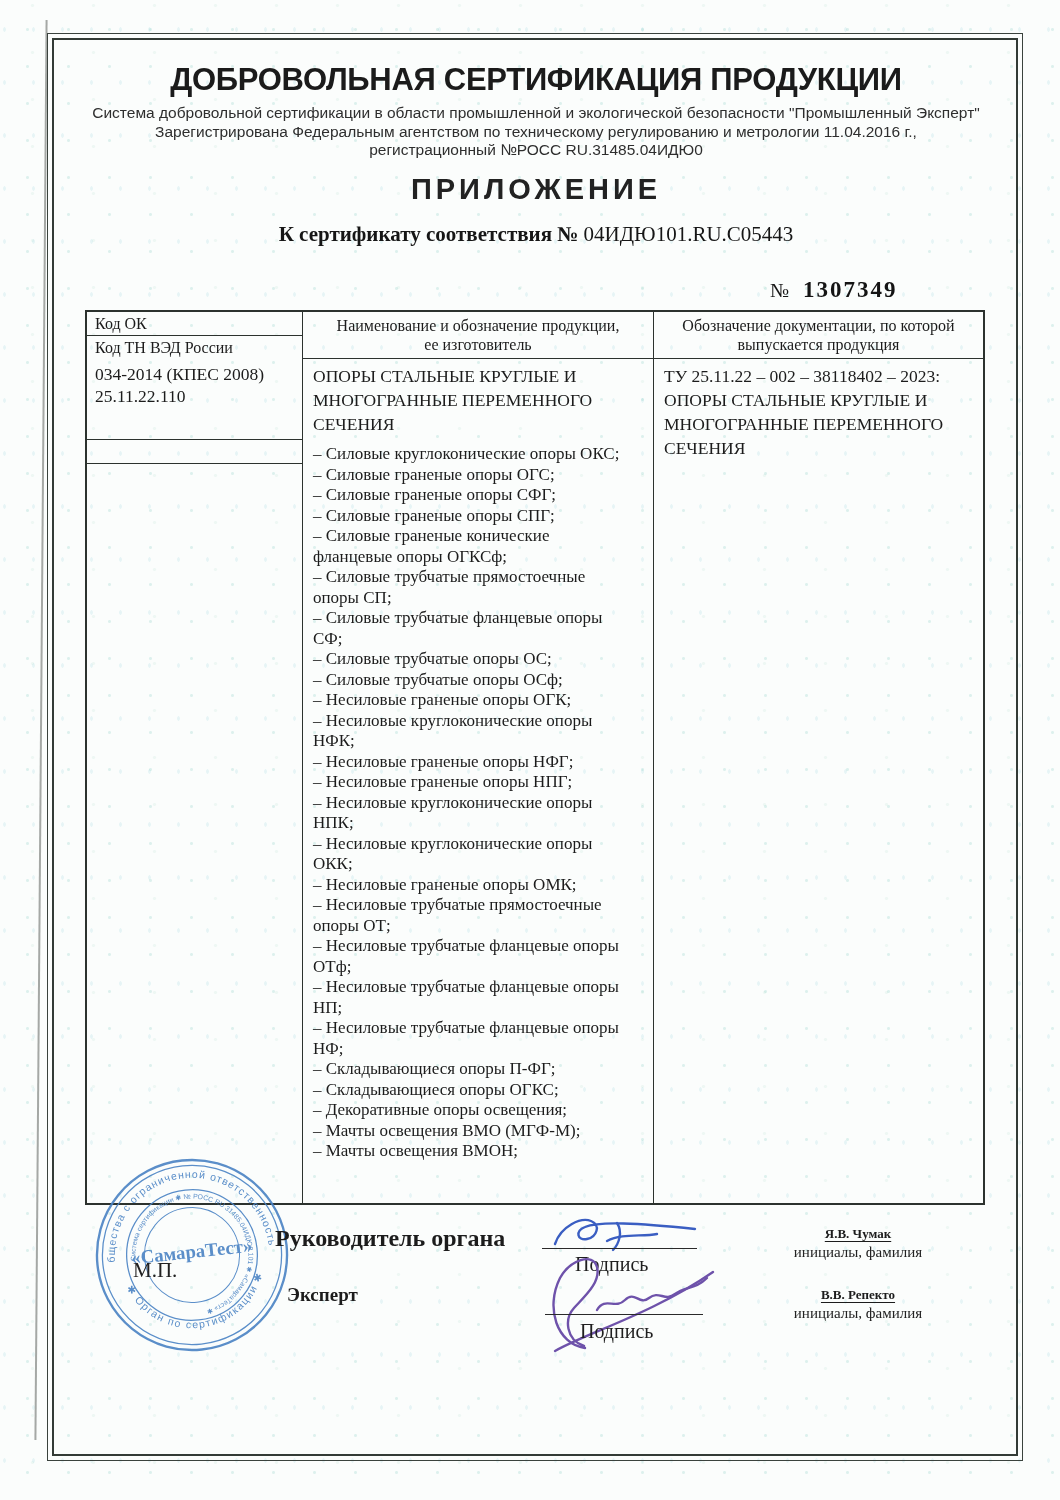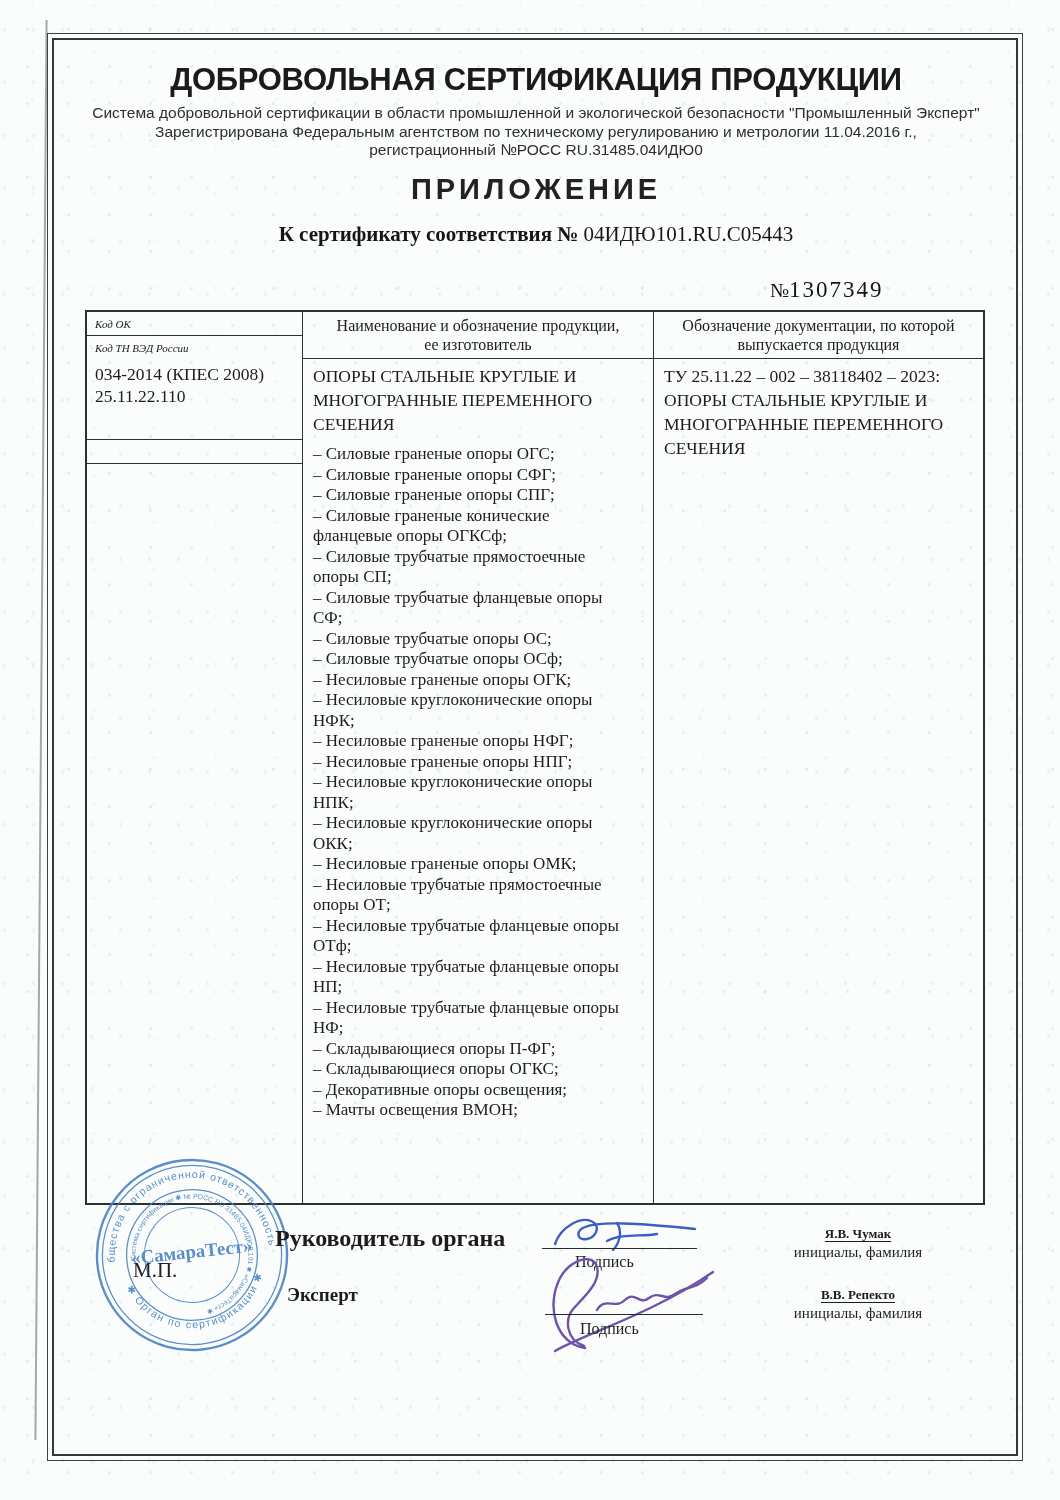--- a/index.html
+++ b/index.html
@@ -42,33 +42,33 @@
   }
   .cert-line{
     position:absolute; left:0; top:222px; width:1072px; text-align:center;
     font-size:21px; color:#161616;
   }
   .cert-line .lbl{font-weight:bold;}
   .doc-number{
     position:absolute; left:770px; top:277px; white-space:nowrap; color:#141414;
   }
   .doc-number .pfx{font-size:20px;}
-  .doc-number .val{font-weight:normal; font-size:23px; letter-spacing:2px; }
+  .doc-number .val{font-weight:bold; font-size:23px; letter-spacing:2px; margin-left:14px;}
 
   .ctable{
     position:absolute; left:85px; top:310px; width:900px; height:895px;
     border:2px solid #2c322e;
     display:grid; grid-template-columns:215px 351px 1fr; grid-template-rows:47px 1fr;
     box-sizing:border-box; font-size:17px;
   }
   .cell{box-sizing:border-box;}
   .bL{border-left:1.8px solid #2c322e;}
   .bB{border-bottom:1.8px solid #2c322e;}
   .h-codes{display:flex; flex-direction:column;}
-  .h-codes > div{flex:1; padding:1px 0 0 8px; font-size:11px; display:flex; align-items:center;font-style:italic;}
+  .h-codes > div{flex:1; padding:1px 0 0 8px; font-size:16px; display:flex; align-items:center;}
   .h-codes > div:first-child{border-bottom:1.5px solid #2c322e;}
   .h-center{
     display:flex; align-items:center; justify-content:center; text-align:center;
     font-size:16px; line-height:19px; white-space:pre-line; padding:2px 6px;
   }
   .body-codes{position:relative; padding:5px 6px 0 8px; font-size:17.5px; line-height:21.5px;}
   .rule1,.rule2{position:absolute; left:0; width:100%; border-top:1.6px solid #2c322e;}
   .rule1{top:80px;} .rule2{top:104px;}
   .body-product{padding:5px 8px 0 10px;}
   .product-title{font-size:17.5px; line-height:24px; white-space:pre-line;}
@@ -78,21 +78,21 @@
 
   .stamp{position:absolute; left:93px; top:1156px; width:198px; height:198px; opacity:0.9; transform:rotate(-6deg);}
   .mp-label{position:absolute; left:133px; top:1258px; font-size:21px; color:#222;}
   .role-head{position:absolute; left:275px; top:1225px; font-weight:bold; font-size:24px;}
   .role-expert{position:absolute; left:287px; top:1284px; font-weight:bold; font-size:19px;}
   .sig1{position:absolute; left:545px; top:1210px; width:160px; height:46px;}
   .sig2{position:absolute; left:527px; top:1248px; width:195px; height:105px;}
   .sig-line{position:absolute; height:0; border-top:1.6px solid #2a2a2a;}
   .sig-line.one{left:542px; top:1248px; width:155px;}
   .sig-line.two{left:545px; top:1314px; width:158px;}
-  .sig-caption{position:absolute; font-size:16px; color:#1f1f1f;}
+  .sig-caption{position:absolute; font-size:20px; color:#1f1f1f;}
   .sig-caption.one{left:575px; top:1253px;}
   .sig-caption.two{left:580px; top:1320px;}
   .name-block{position:absolute; width:160px; text-align:center;}
   .name-block .nm{font-weight:bold; font-size:13px; text-decoration:underline; text-underline-offset:3px;}
   .name-block .cap{font-size:15px; margin-top:2px; color:#232323;}
   .nb1{left:778px; top:1226px;}
   .nb2{left:778px; top:1287px;}
 </style>
 </head>
 <body>
@@ -133,20 +133,21 @@
       <div>034-2014 (КПЕС 2008)</div>
       <div>25.11.22.110</div>
       <div class="rule1"></div>
       <div class="rule2"></div>
     </div>
     <div class="cell body-product bL">
       <div class="product-title">ОПОРЫ СТАЛЬНЫЕ КРУГЛЫЕ И
 МНОГОГРАННЫЕ ПЕРЕМЕННОГО
 СЕЧЕНИЯ</div>
       <div class="product-list">
+          <div class="list-item">– Силовые круглоконические опоры ОКС;</div>
           <div class="list-item">– Силовые граненые опоры ОГС;</div>
           <div class="list-item">– Силовые граненые опоры СФГ;</div>
           <div class="list-item">– Силовые граненые опоры СПГ;</div>
           <div class="list-item">– Силовые граненые конические
 фланцевые опоры ОГКСф;</div>
           <div class="list-item">– Силовые трубчатые прямостоечные
 опоры СП;</div>
           <div class="list-item">– Силовые трубчатые фланцевые опоры
 СФ;</div>
           <div class="list-item">– Силовые трубчатые опоры ОС;</div>
@@ -165,20 +166,21 @@
 опоры ОТ;</div>
           <div class="list-item">– Несиловые трубчатые фланцевые опоры
 ОТф;</div>
           <div class="list-item">– Несиловые трубчатые фланцевые опоры
 НП;</div>
           <div class="list-item">– Несиловые трубчатые фланцевые опоры
 НФ;</div>
           <div class="list-item">– Складывающиеся опоры П-ФГ;</div>
           <div class="list-item">– Складывающиеся опоры ОГКС;</div>
           <div class="list-item">– Декоративные опоры освещения;</div>
+          <div class="list-item">– Мачты освещения ВМО (МГФ-М);</div>
           <div class="list-item">– Мачты освещения ВМОН;</div>
         </div>
     </div>
     <div class="cell body-docs bL">ТУ 25.11.22 – 002 – 38118402 – 2023:
 ОПОРЫ СТАЛЬНЫЕ КРУГЛЫЕ И
 МНОГОГРАННЫЕ ПЕРЕМЕННОГО
 СЕЧЕНИЯ</div>
   </div>
 
   <svg class="stamp" viewBox="0 0 200 200">

